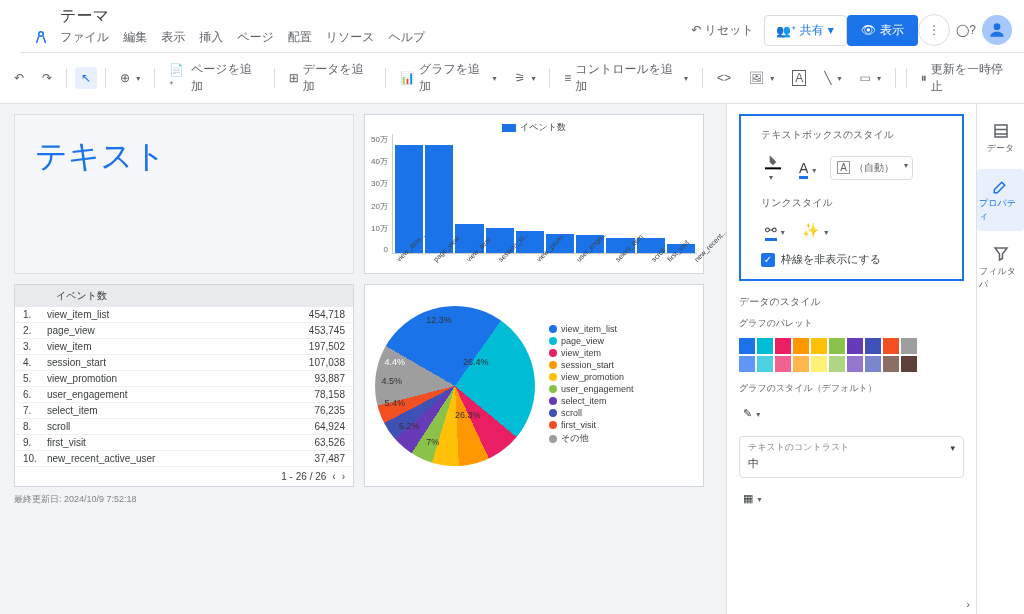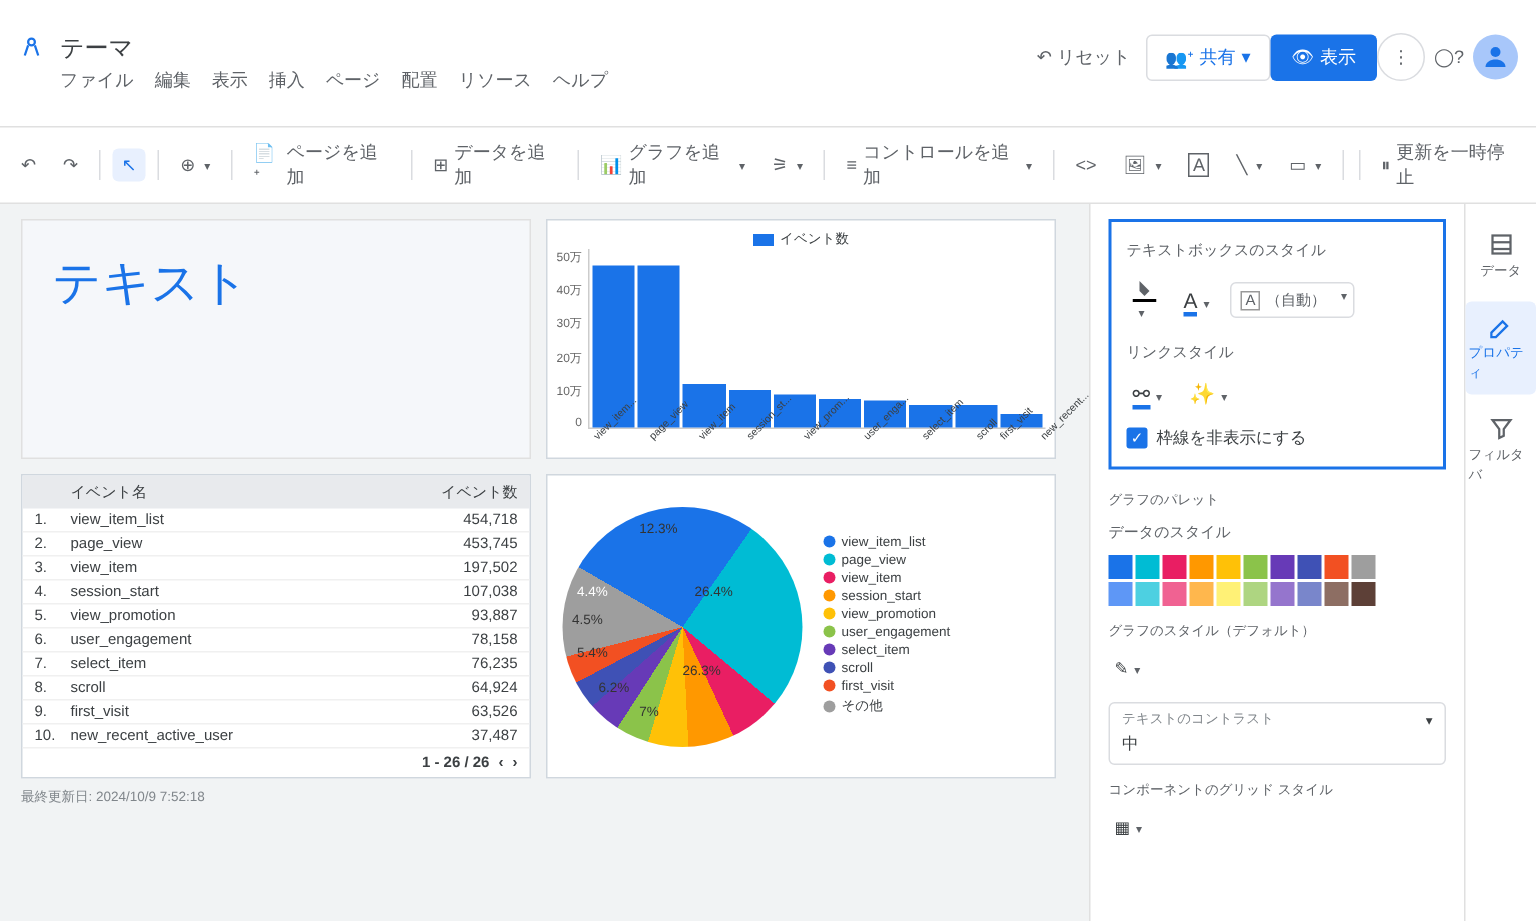--- a/index.html
+++ b/index.html
@@ -1,18 +1,18 @@
 <!DOCTYPE html>
 <html><head>
 <meta charset="utf-8">
 <style>
 * { box-sizing: border-box; margin: 0; padding: 0; font-family: 'Helvetica Neue', Arial, sans-serif; }
 body { width: 1024px; height: 614px; background: #fff; overflow: hidden; font-size: 12px; color: #3c4043; }
 
-.header { display: flex; align-items: flex-start; padding: 22px 12px; border-bottom: 1px solid #e0e0e0; }
+.header { display: flex; align-items: flex-end; padding: 6px 12px; border-bottom: 1px solid #e0e0e0; margin-left: 20px; }
 .logo { width: 18px; height: 18px; margin-right: 10px; }
 .title-area { flex: 1; }
 .doc-title { font-size: 16px; color: #3c4043; }
 .menu-bar { display: flex; gap: 14px; font-size: 12px; color: #5f6368; margin-top: 2px; }
 .menu-bar span { cursor: pointer; }
 .header-right { display: flex; align-items: center; }
 .btn-reset { color: #5f6368; font-size: 12px; padding: 6px 10px; background: #fff; border: none; cursor: pointer; }
 .btn-share { border: 1px solid #dadce0; border-radius: 4px; padding: 6px 12px; color: #1a73e8; background: #fff; font-size: 12px; display: flex; align-items: center; gap: 4px; cursor: pointer; }
 .btn-view { background: #1a73e8; color: #fff; border: none; border-radius: 4px; padding: 7px 14px; font-size: 12px; display: flex; align-items: center; gap: 4px; cursor: pointer; }
 .icon-btn { width: 32px; height: 32px; border-radius: 50%; display: flex; align-items: center; justify-content: center; cursor: pointer; color: #5f6368; }
@@ -39,34 +39,34 @@
 .bar { background: #1a73e8; flex: 1; }
 .x-labels { display: flex; font-size: 7px; padding-left: 24px; }
 .x-labels span { flex: 1; transform: rotate(-45deg); transform-origin: left top; white-space: nowrap; margin-top: 4px; }
 
 .table-card { border: 1px solid #d0d7de; background: #fff; font-size: 10px; }
 .tbl-head { background: #e8eaed; display: flex; padding: 4px 8px; font-weight: 500; }
 .tbl-row { display: flex; padding: 2px 8px; border-bottom: 1px solid #f0f0f0; }
 .col-idx { width: 24px; }
 .col-name { flex: 1; }
 .col-val { width: 60px; text-align: right; }
-.tbl-foot { display: flex; justify-content: flex-end; align-items: center; padding: 4px 8px; gap: 6px; font-size: 10px; font-weight: bold; }
+.tbl-foot { display: flex; justify-content: flex-end; align-items: center; padding: 4px 8px; gap: 6px; font-size: 10px; }
 
 .pie-card { border: 1px solid #d0d7de; background: #fff; padding: 10px; display: flex; align-items: center; }
 .pie-wrap { position: relative; width: 160px; height: 160px; }
 .pie { width: 100%; height: 100%; border-radius: 50%; }
 .pie-label { position: absolute; font-size: 9px; font-weight: 500; color: #333; }
 .pie-legend { margin-left: 14px; font-size: 9px; }
 .pie-legend div { display: flex; align-items: center; margin-bottom: 2px; }
 .pie-legend .sw { width: 8px; height: 8px; border-radius: 50%; margin-right: 4px; }
 
 .last-updated { font-size: 9px; color: #80868b; margin-top: 6px; }
 
 .sidepanel { width: 250px; border-left: 1px solid #e0e0e0; padding: 10px 12px; overflow: auto; font-size: 11px; background: #fff; position: relative; }
-.selected-box { border: 2px solid #1a73e8; padding: 12px 10px; margin-bottom: 14px; }
+.selected-box { border: 2px solid #1a73e8; padding: 12px 20px; margin-bottom: 14px; }
 .sec-title { font-size: 10px; color: #5f6368; margin-bottom: 8px; }
 .style-row { display: flex; gap: 10px; align-items: center; margin-bottom: 10px; }
 .style-btn { padding: 4px; cursor: pointer; position: relative; }
 .style-btn.dd2::after { content: '▾'; font-size: 8px; margin-left: 4px; color: #5f6368; }
 .font-sel { border: 1px solid #dadce0; border-radius: 4px; padding: 4px 18px 4px 6px; font-size: 10px; color: #5f6368; position: relative; cursor: pointer; }
 .font-sel::after { content: '▾'; position: absolute; right: 4px; font-size: 8px; }
 .checkbox-row { display: flex; align-items: center; gap: 6px; }
 .chk { width: 14px; height: 14px; border-radius: 2px; background: #1a73e8; display: flex; align-items: center; justify-content: center; color: #fff; font-size: 10px; }
 
 .palette { display: grid; grid-template-columns: repeat(10, 16px); gap: 2px; margin-bottom: 10px; }
@@ -192,21 +192,20 @@
             <span>select_item</span>
             <span>scroll</span>
             <span>first_visit</span>
             <span>new_recent...</span>
           </div>
       </div>
 
       <div class="table-card">
         <div class="tbl-head">
           <div class="col-idx"></div>
-          <div class="col-name">イベント名</div>
           <div class="col-val">イベント数</div>
         </div>
         <div id="tbl-body">
             <div class="tbl-row">
               <div class="col-idx">1.</div>
               <div class="col-name">view_item_list</div>
               <div class="col-val">454,718</div>
             </div>
             <div class="tbl-row">
               <div class="col-idx">2.</div>
@@ -307,22 +306,22 @@
       <div class="style-row">
         <div class="style-btn dd2"><span style="font-size:14px;border-bottom:3px solid #1a73e8">⚯</span></div>
         <div class="style-btn dd2"><span style="font-size:14px">✨</span></div>
       </div>
       <div class="checkbox-row">
         <div class="chk">✓</div>
         <span>枠線を非表示にする</span>
       </div>
     </div>
 
+    <div class="sec-title">データのスタイル</div>
     <div class="sec-title" style="font-size:9px">グラフのパレット</div>
-    <div class="sec-title">データのスタイル</div>
     <div class="palette" id="palette">
         <div style="background: rgb(26, 115, 232);"></div>
         <div style="background: rgb(0, 188, 212);"></div>
         <div style="background: rgb(233, 30, 99);"></div>
         <div style="background: rgb(255, 152, 0);"></div>
         <div style="background: rgb(255, 193, 7);"></div>
         <div style="background: rgb(139, 195, 74);"></div>
         <div style="background: rgb(103, 58, 183);"></div>
         <div style="background: rgb(63, 81, 181);"></div>
         <div style="background: rgb(242, 80, 34);"></div>
@@ -342,21 +341,20 @@
     <div class="sec-title" style="font-size:9px">グラフのスタイル（デフォルト）</div>
     <div class="style-btn dd2" style="margin-bottom:12px">✎</div>
 
     <div class="select-box">
       <div>
         <div class="select-label">テキストのコントラスト</div>
         <div>中</div>
       </div>
     </div>
 
-    <div class="sec-title" style="font-size:9px">コンポーネントのグリッド スタイル</div>
     <div class="style-btn dd2">▦</div>
     <div class="chev-expand">›</div>
   </div>
 
   <div class="right-tabs">
     <div class="right-tab">
       <svg width="18" height="18" viewBox="0 0 24 24">
           <rect x="4" y="4" width="16" height="16" fill="none" stroke="#5f6368" stroke-width="2"></rect>
           <line x1="4" y1="10" x2="20" y2="10" stroke="#5f6368" stroke-width="2"></line>
           <line x1="4" y1="16" x2="20" y2="16" stroke="#5f6368" stroke-width="2"></line>

